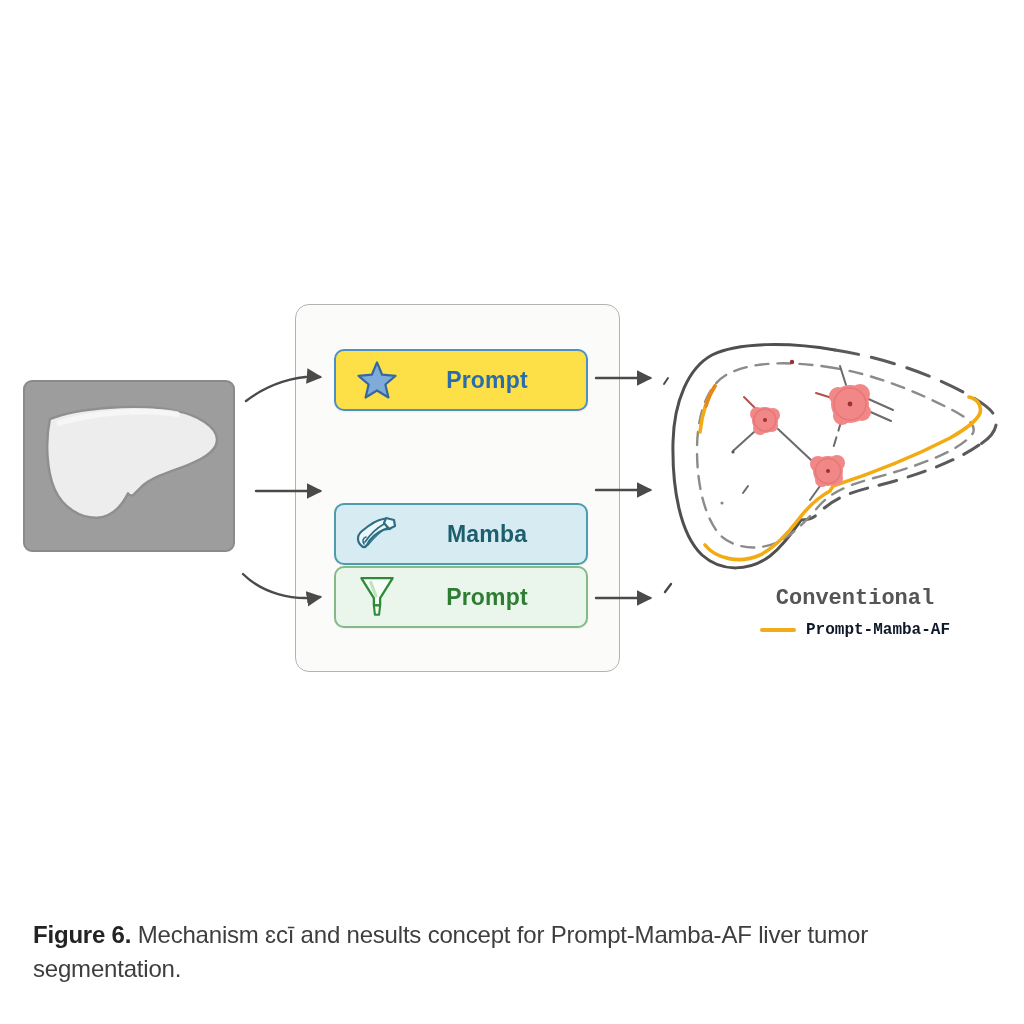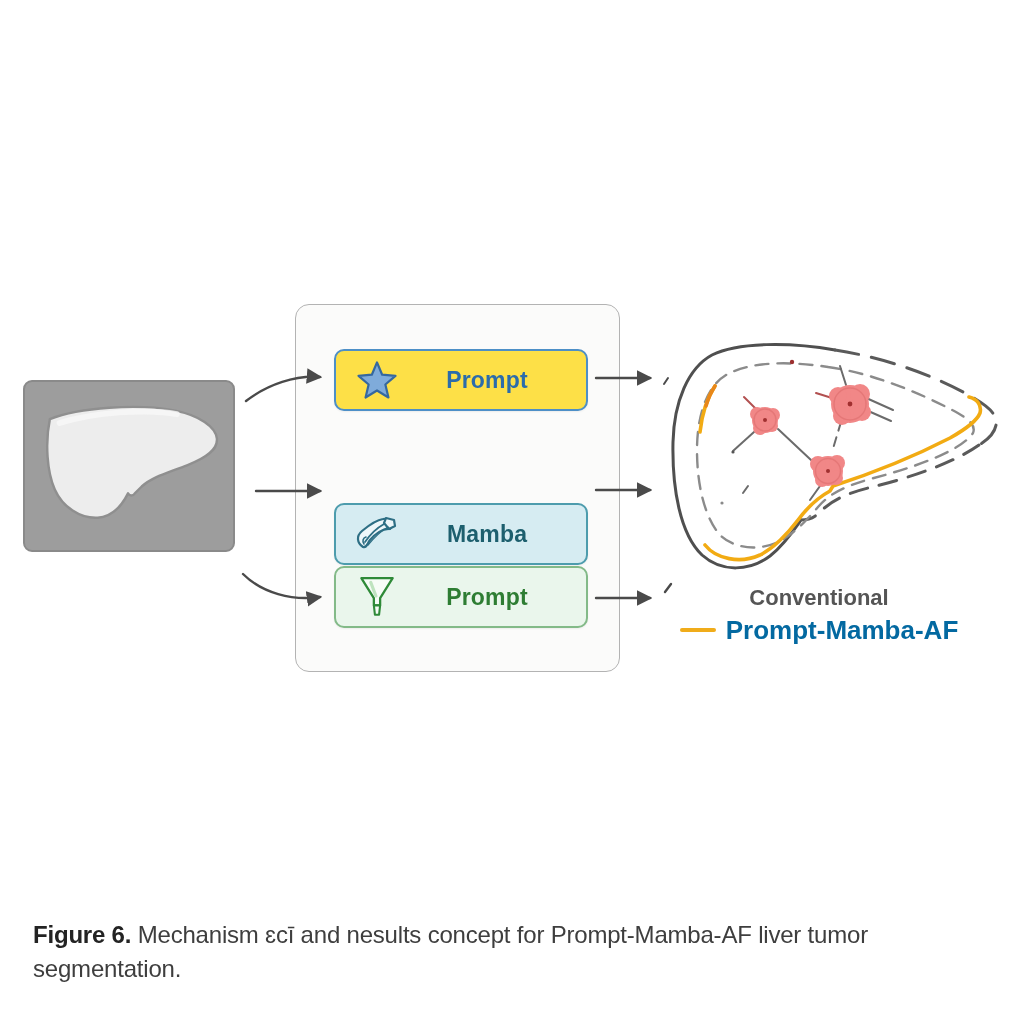--- a/index.html
+++ b/index.html
@@ -35,24 +35,24 @@
   .outer-dash{fill:none;stroke:#5a5a5a;stroke-width:3;stroke-linecap:round;}
   .inner-dash{fill:none;stroke:#8b8b8b;stroke-width:2.4;stroke-dasharray:13 9;stroke-linecap:round;}
   .yellow{fill:none;stroke:#f2ab13;stroke-width:3.6;stroke-linecap:round;}
   .orange{fill:none;stroke:#e8871a;stroke-width:3.6;stroke-linecap:round;}
   .spicule{stroke:#6b6b6b;stroke-width:2;stroke-linecap:round;}
   .spicule-red{stroke:#b25050;stroke-width:2;stroke-linecap:round;}
   .tumor{fill:#f18787;}
   .tumor-edge{fill:none;stroke:#e07070;stroke-width:1.4;opacity:.7;}
 
   
-  .legend{position:absolute;left:664px;top:582px;width:310px;}
+  .legend{position:absolute;left:700px;top:582px;width:310px;font-family:Liberation Mono, monospace;}
   .legend-row{display:flex;align-items:center;justify-content:center;gap:10px;height:32px;}
   .legend-conventional{color:#555555;font-weight:700;font-size:22px;}
-  .legend-pmaf{color:#0369a1;font-weight:700;font-size:26px;}
+  .legend-pmaf{color:#0f172a;font-weight:700;font-size:16px;}
   .legend-dash{width:36px;height:4px;background:#f0ac1a;border-radius:2px;}
 
   
   .caption{position:absolute;left:33px;top:918px;width:872px;
            font-size:24px;line-height:34px;color:#3e3e3e;letter-spacing:-0.2px;}
   .caption .fig-label{font-weight:700;color:#232323;}
 </style>
 </head>
 <body>
 

